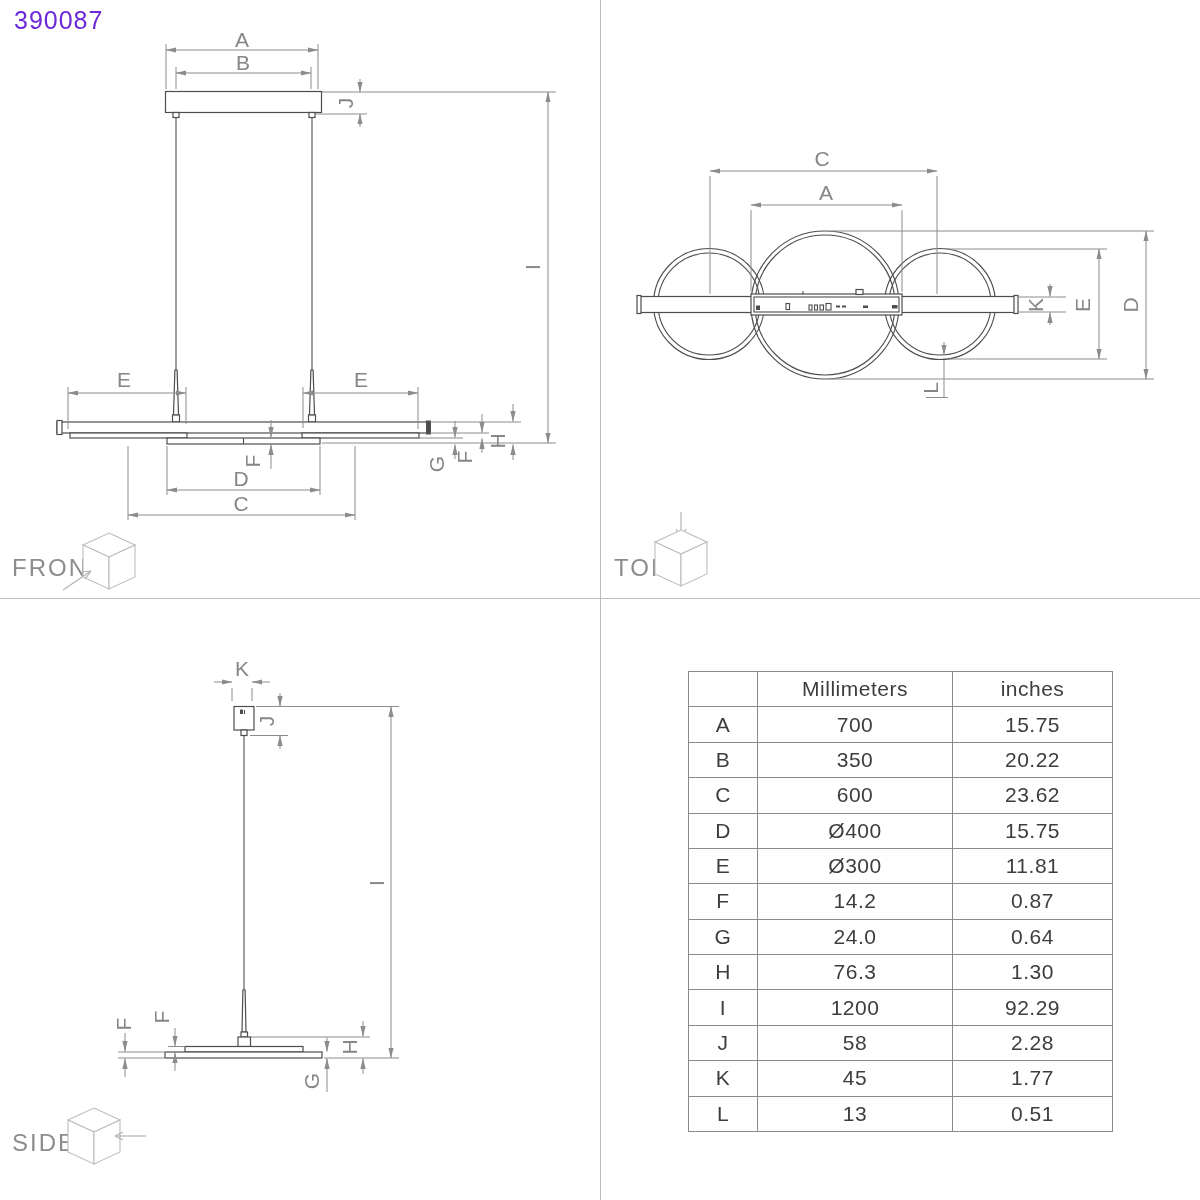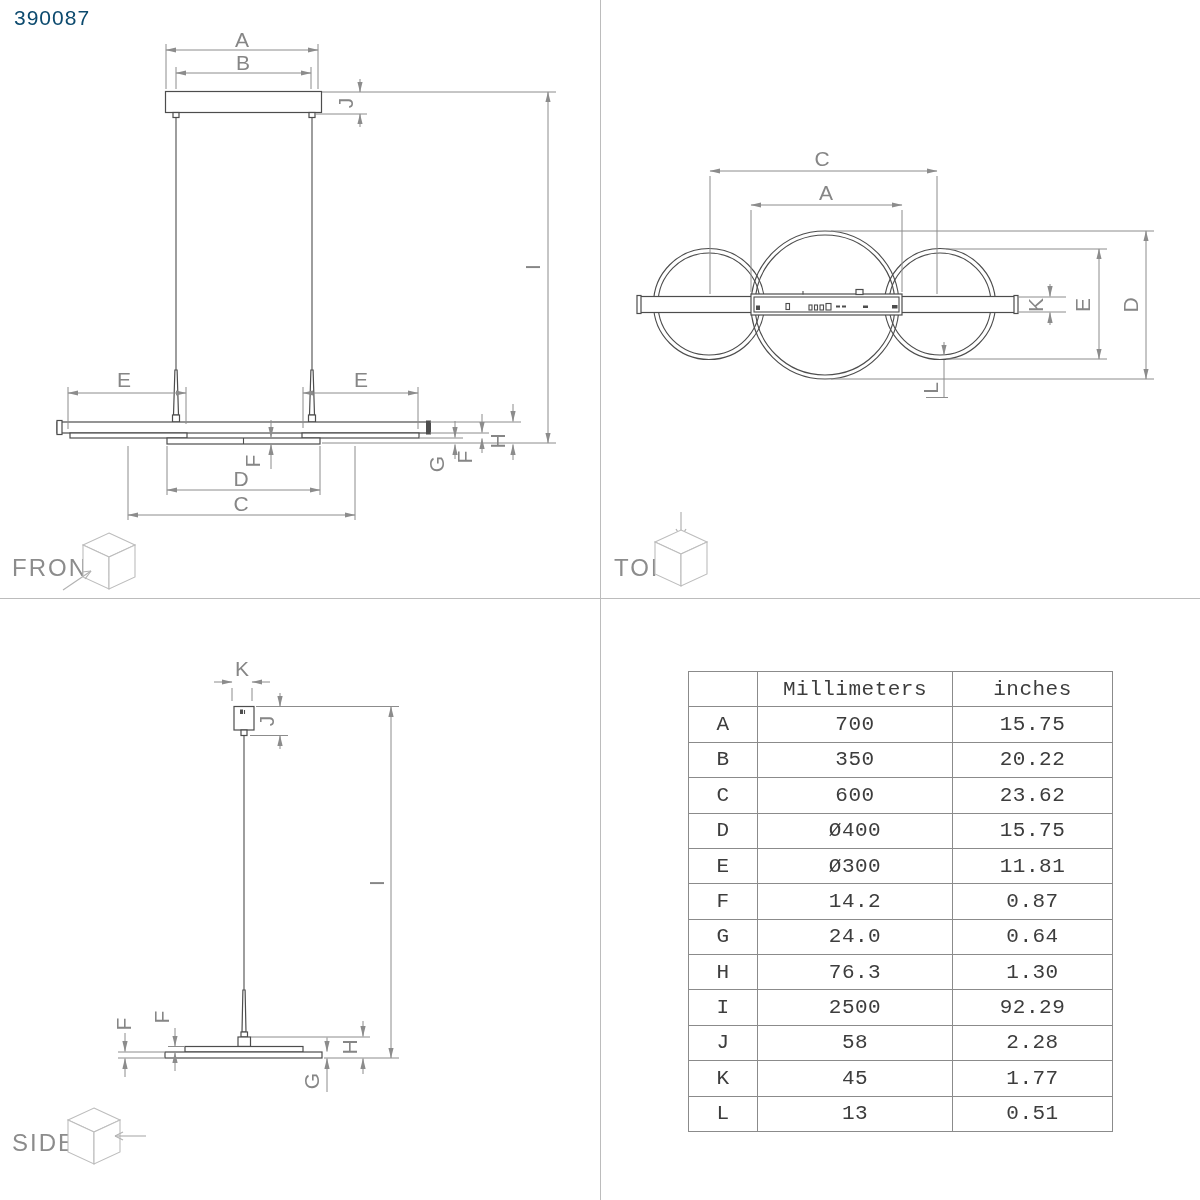--- a/index.html
+++ b/index.html
@@ -1,33 +1,33 @@
 <!DOCTYPE html>
 <html><head>
 <meta charset="utf-8">
 <style>
   html,body{margin:0;padding:0;width:1200px;height:1200px;background:#fff;overflow:hidden;
             font-family:"Liberation Sans",sans-serif;}
   .quad{position:absolute;}
   .vdiv{position:absolute;left:600px;top:0;width:1px;height:1200px;background:#bcbcbc;}
   .hdiv{position:absolute;left:0;top:598px;width:1200px;height:1px;background:#bcbcbc;}
-  #code{position:absolute;left:14px;top:6px;font-size:21px;color:#0c4a6e;letter-spacing:1px;}
+  #code{position:absolute;left:14px;top:6px;font-size:25px;color:#6d28d9;letter-spacing:1px;}
   
   .o {stroke:#4d4d4d;stroke-width:1.2;fill:#fff;}
   .ol{stroke:#4d4d4d;stroke-width:1.1;fill:none;}
   .od{fill:#4d4d4d;stroke:none;}
   .dim{stroke:#8c8c8c;stroke-width:1;fill:none;}
   .lb{font-family:"Liberation Sans",sans-serif;font-size:21px;fill:#868686;}
   .vt{font-family:"Liberation Sans",sans-serif;font-size:24px;fill:#8c8c8c;letter-spacing:2px;}
   .cb{stroke:#bdbdbd;stroke-width:1.1;fill:#fff;}
   .ca{stroke:#b3b3b3;stroke-width:1.2;fill:none;}
   
   #dim-table{position:absolute;left:688px;top:671px;width:424px;height:461px;
              border-collapse:collapse;table-layout:fixed;
-             font-size:21px;color:#3d3d3d;font-family:Liberation Mono, monospace;}
+             font-size:21px;color:#3d3d3d;}
   #dim-table td,#dim-table th{border:1px solid #8b8b8b;text-align:center;padding:0;
              font-weight:normal;letter-spacing:0.5px;}
 </style>
 </head>
 <body>
 
 <div id="code">390087</div>
 <div class="vdiv"></div>
 <div class="hdiv"></div>
 
@@ -332,21 +332,21 @@
     <td>24.0</td>
     <td>0.64</td>
   </tr>
   <tr>
     <td>H</td>
     <td>76.3</td>
     <td>1.30</td>
   </tr>
   <tr>
     <td>I</td>
-    <td>2500</td>
+    <td>1200</td>
     <td>92.29</td>
   </tr>
   <tr>
     <td>J</td>
     <td>58</td>
     <td>2.28</td>
   </tr>
   <tr>
     <td>K</td>
     <td>45</td>

